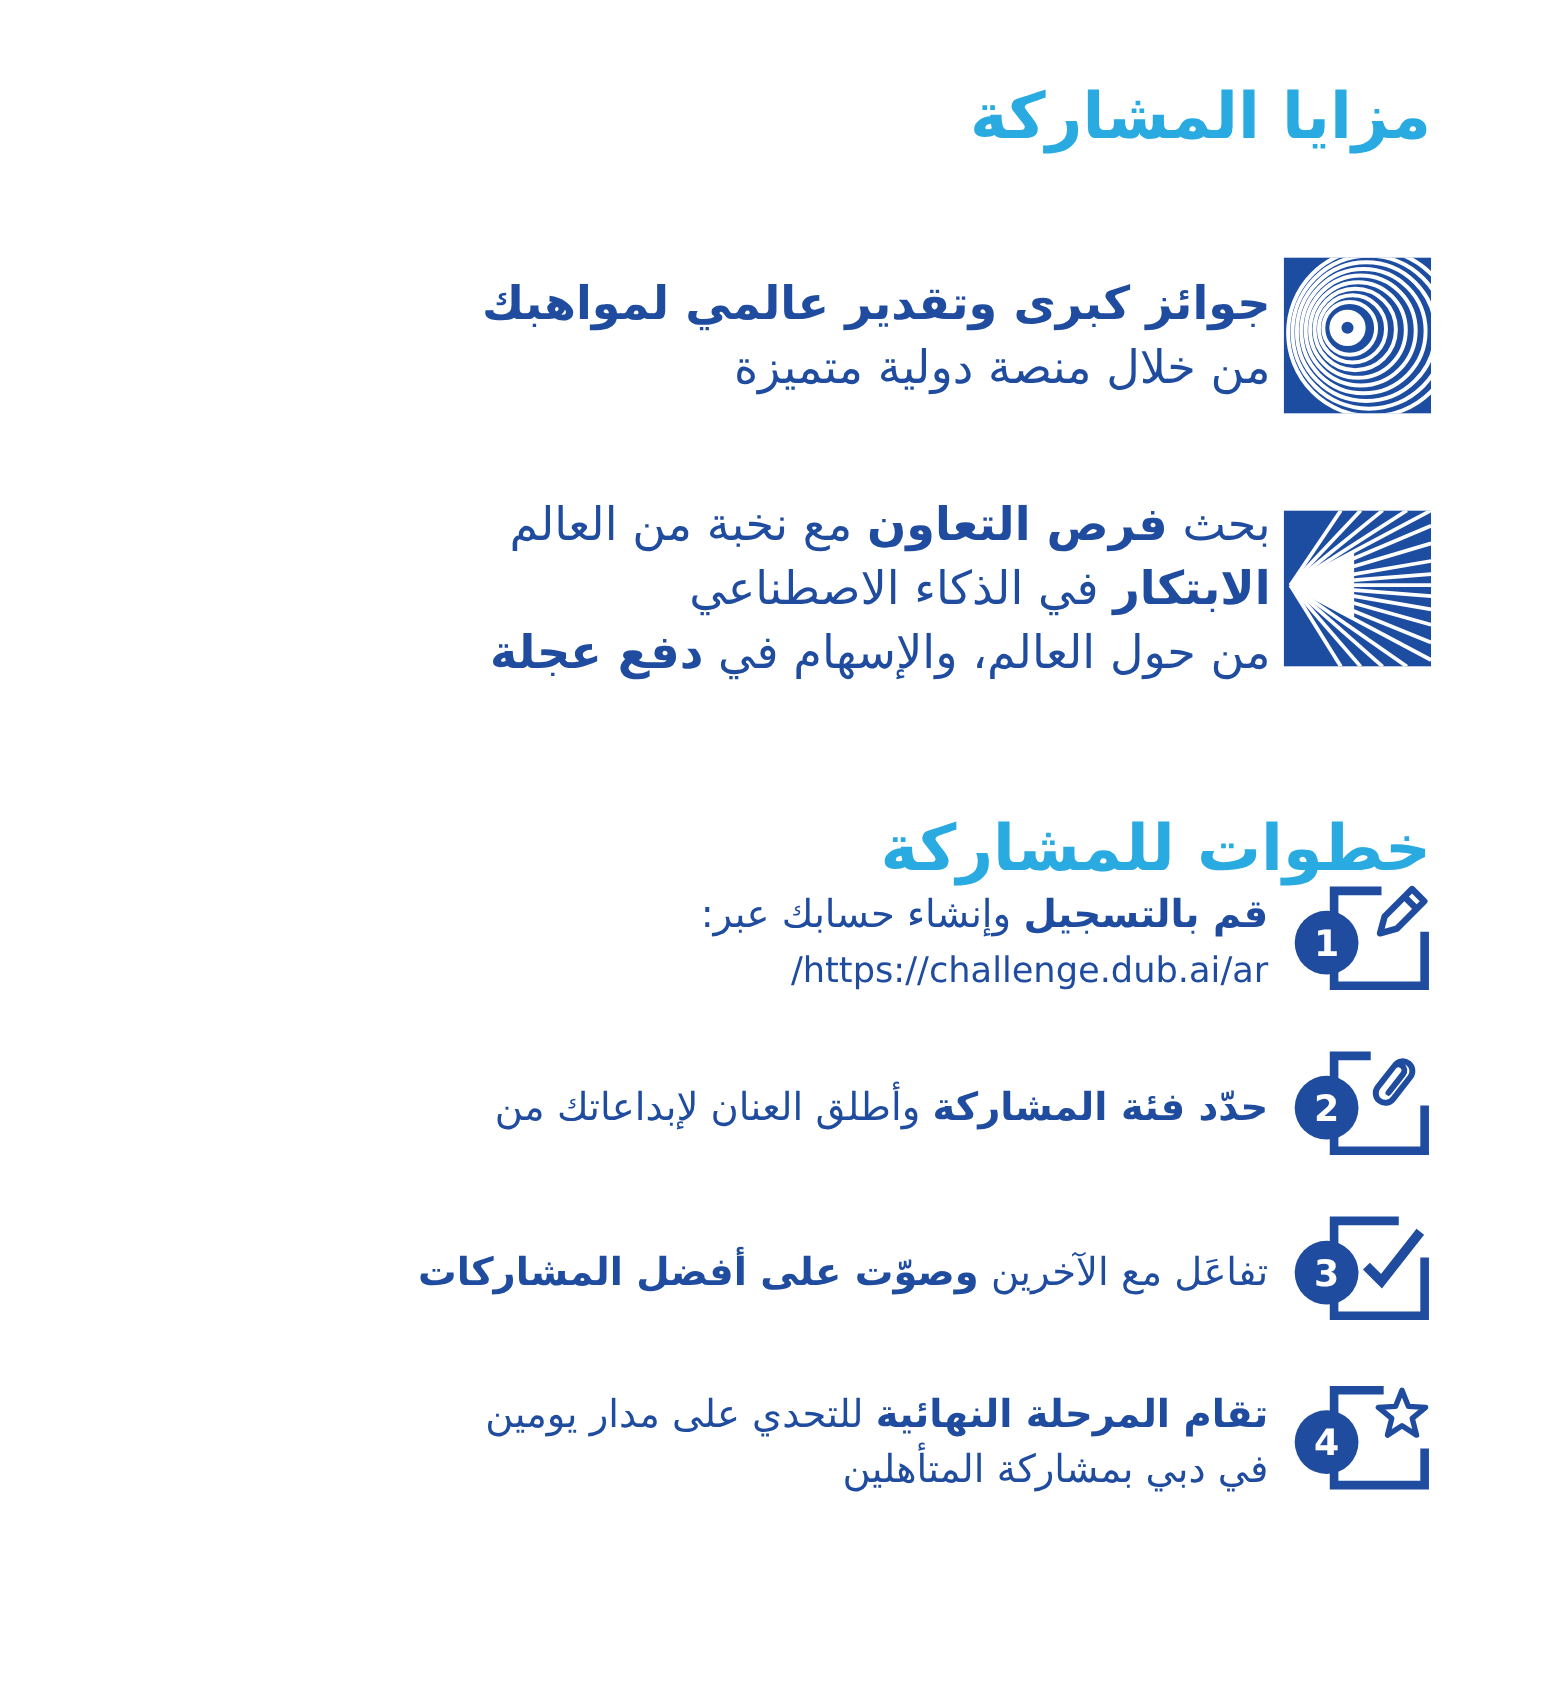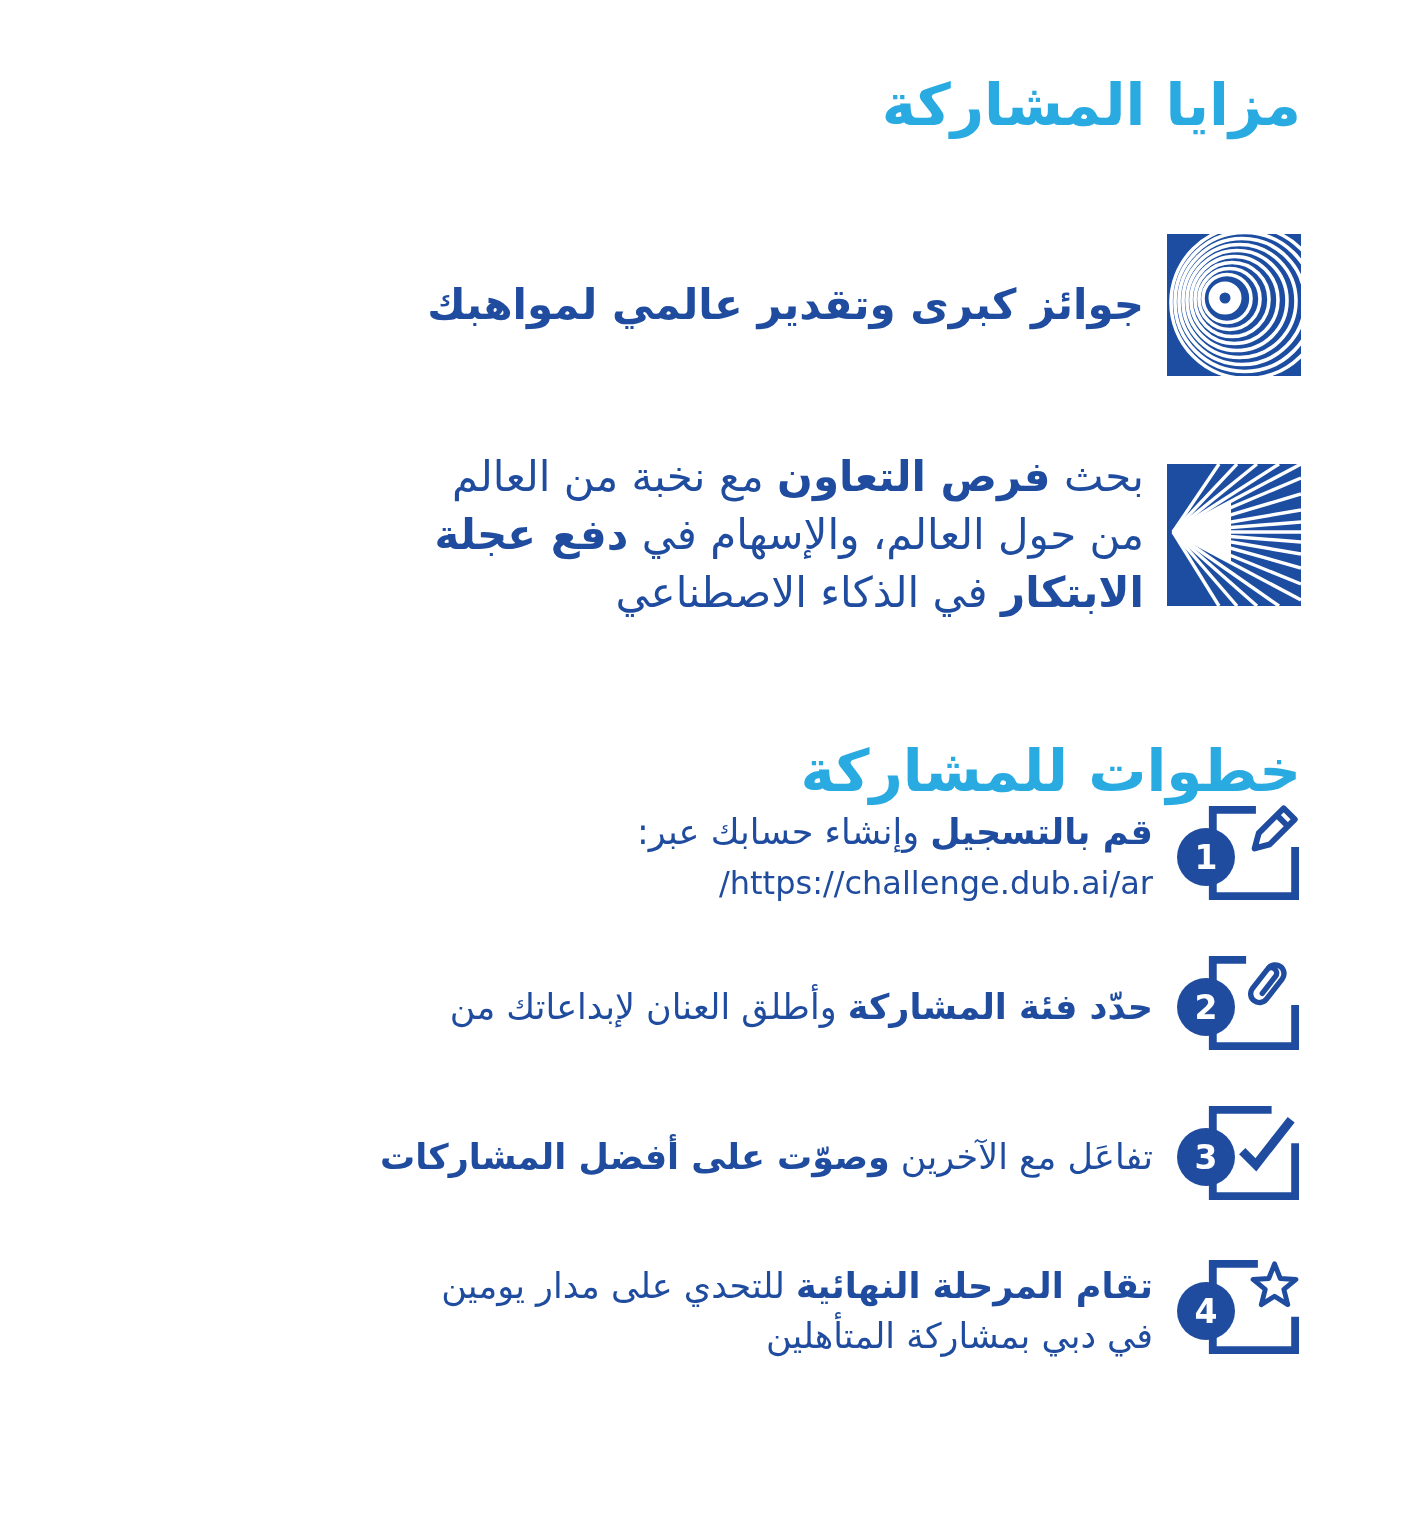--- a/index.html
+++ b/index.html
@@ -10,21 +10,21 @@
     direction:rtl;
   }
   .content{box-sizing:border-box;width:100%;height:100%;padding:72px 100px 0 80px;}
   .section-title{
     margin:0;padding:0;color:var(--heading,#29ABE2);
     font-size:58px;font-weight:700;line-height:1.15;text-align:right;
   }
   .benefits-title{margin-bottom:95px;}
   .steps-title{margin-top:116px;}
 
-  .benefit-row{display:flex;align-items:center;gap:23px;margin-bottom:72px;}
+  .benefit-row{display:flex;align-items:center;gap:12px;margin-bottom:72px;}
   .benefit-icon{flex:0 0 auto;width:134px;height:142px;}
   .benefit-icon svg{display:block;width:134px;height:142px;}
   .benefit-text{font-size:42px;line-height:1.38;text-align:right;}
   .bold{font-weight:700;}
 
   .step-row{display:flex;align-items:center;gap:24px;margin-bottom:44px;}
   .step-row-3{margin-bottom:48px;}
   .step-icon{position:relative;flex:0 0 auto;width:124px;height:106px;}
   .step-icon svg{position:absolute;right:0;top:0;width:98px;height:98px;}
   .badge{
@@ -61,20 +61,21 @@
           <circle class="ring" cx="67.5" cy="66" r="43.5"></circle>
           <circle class="ring" cx="70" cy="66.5" r="50"></circle>
           <circle class="ring" cx="72.5" cy="67" r="56.5"></circle>
           <circle class="ring" cx="75" cy="67.5" r="63"></circle>
           <circle class="ring" cx="77.5" cy="68" r="69.5"></circle>
           <circle class="ring" cx="80" cy="68.5" r="76"></circle>
         </svg>
       </div>
       <div class="benefit-text">
         <div><span class="bold">جوائز كبرى وتقدير عالمي لمواهبك</span></div>
+        <div><span>من خلال منصة دولية متميزة</span></div>
       </div>
     </div>
 
     <div class="benefit-row">
       <div class="benefit-icon">
         <svg viewBox="0 0 134 142" xmlns="http://www.w3.org/2000/svg">
           <rect class="icon-rect" x="0" y="0" width="134" height="142"></rect>
           <polygon points="6,68 64,38 64,98" fill="#fff"></polygon>
           <g>
             <line class="ray" x1="6" y1="68" x2="52" y2="0"></line>
@@ -94,22 +95,22 @@
             <line class="ray" x1="6" y1="68" x2="134" y2="136"></line>
             <line class="ray" x1="6" y1="68" x2="112" y2="142"></line>
             <line class="ray" x1="6" y1="68" x2="90" y2="142"></line>
             <line class="ray" x1="6" y1="68" x2="70" y2="142"></line>
             <line class="ray" x1="6" y1="68" x2="52" y2="142"></line>
           </g>
         </svg>
       </div>
       <div class="benefit-text">
         <div><span>بحث </span><span class="bold">فرص التعاون</span><span> مع نخبة من العالم</span></div>
+        <div><span class="bold">الابتكار</span><span> في الذكاء الاصطناعي</span></div>
         <div><span>من حول العالم، والإسهام في </span><span class="bold">دفع عجلة</span></div>
-        <div><span class="bold">الابتكار</span><span> في الذكاء الاصطناعي</span></div>
       </div>
     </div>
 
     <h1 class="section-title steps-title">خطوات للمشاركة</h1>
 
     <div class="step-row">
       <div class="step-icon">
         <svg viewBox="0 0 100 100" xmlns="http://www.w3.org/2000/svg">
           <path class="sq-line" d="M54,6 H10 V94 H94 V44"></path>
           <g transform="translate(88,10) rotate(45)">

